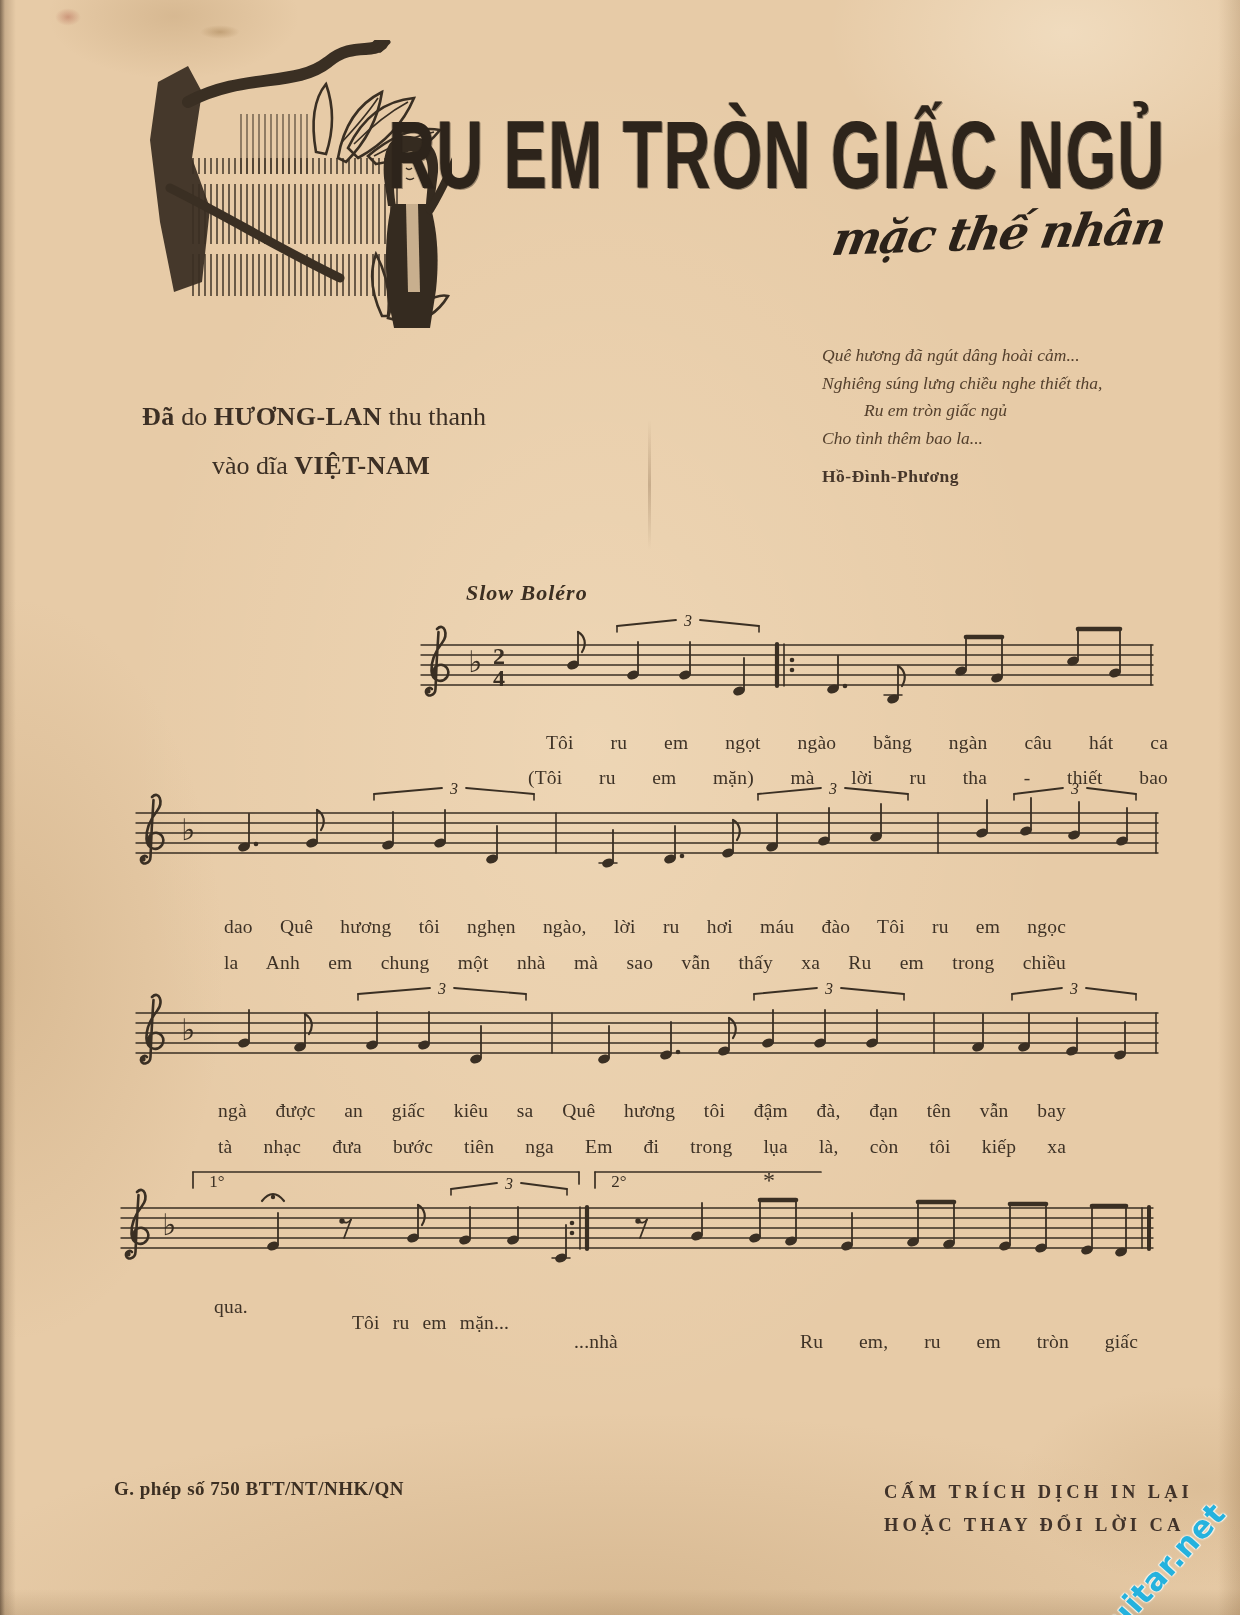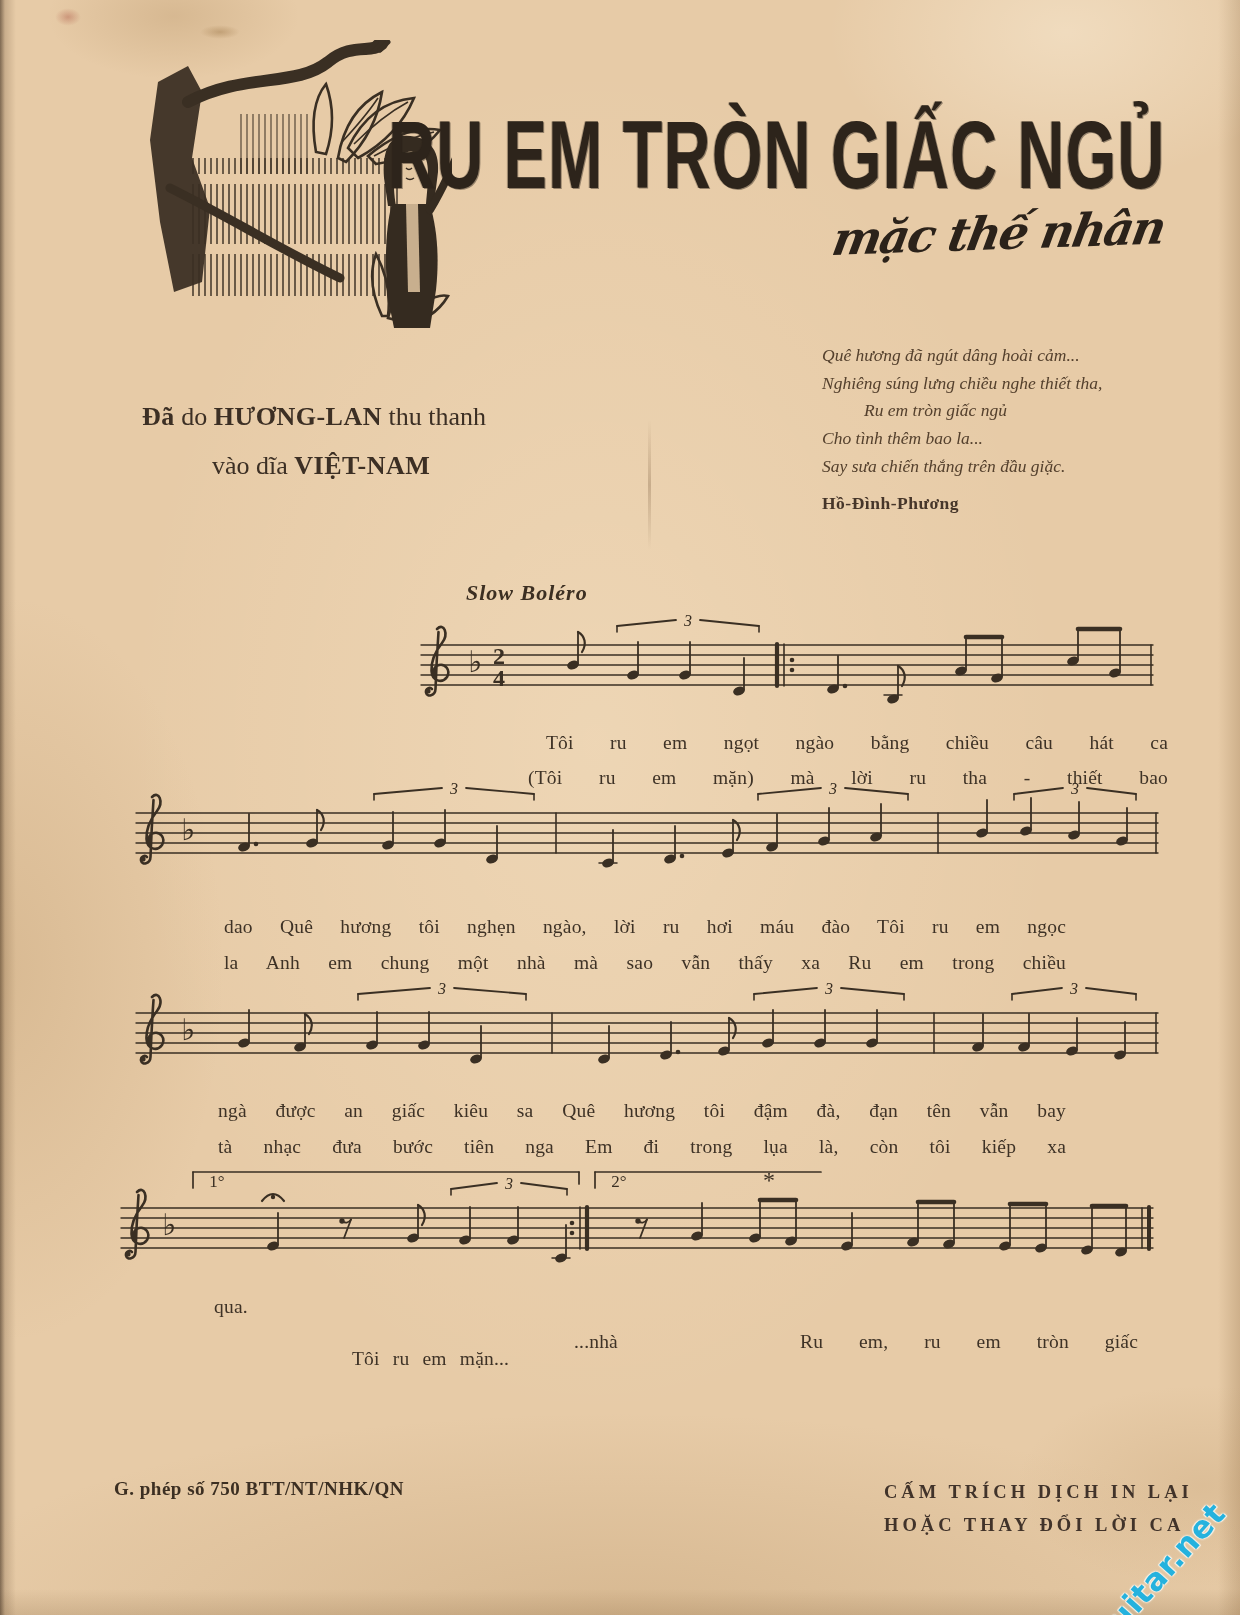--- a/index.html
+++ b/index.html
@@ -53,21 +53,21 @@
   
   .lyr{font-size:19.5px;color:#3e3226;white-space:nowrap;letter-spacing:.2px;}
   .just{white-space:normal;text-align:justify;text-align-last:justify;}
   .l1a{left:546px;top:732px;width:622px;}
   .l1b{left:528px;top:767px;width:640px;}
   .l2a{left:224px;top:916px;width:842px;}
   .l2b{left:224px;top:952px;width:842px;}
   .l3a{left:218px;top:1100px;width:848px;}
   .l3b{left:218px;top:1136px;width:848px;}
   .l4a1{left:214px;top:1296px;}
-  .l4a2{left:352px;top:1348px;word-spacing:8px;}
+  .l4a2{left:352px;top:1312px;word-spacing:8px;}
   .l4b1{left:574px;top:1331px;}
   .l4b2{left:800px;top:1331px;width:338px;}
   
   .lic{left:114px;top:1478px;font-weight:bold;font-size:19px;color:#3c2f22;white-space:nowrap;letter-spacing:.5px;}
   .lic .row2{padding-left:36px;padding-top:8px;}
   .notice{left:884px;top:1476px;font-weight:bold;font-size:18.5px;color:#41332a;
           white-space:nowrap;letter-spacing:4px;line-height:1.8;}
   .watermark{
     right:-16px;bottom:6px;
     font-family:"DejaVu Sans",sans-serif;
@@ -155,21 +155,20 @@
       <span>vào dĩa</span>
       <span class="b">VIỆT-NAM</span>
     </div>
   </div>
 
   <div class="abs poem">
     <div>Quê hương đã ngút dâng hoài cảm...</div>
     <div>Nghiêng súng lưng chiều nghe thiết tha,</div>
     <div class="indent">Ru em tròn giấc ngủ</div>
     <div>Cho tình thêm bao la...</div>
-    <div>Say sưa chiến thắng trên đầu giặc.</div>
     <div class="author">Hồ-Đình-Phương</div>
   </div>
 
   <div class="abs tempo">Slow Boléro</div>
 
   <div id="staves">
       <svg width="744" height="130" style="position: absolute; left: 415px; top: 580px; overflow: visible;">
         <g transform="translate(6,65)">
           <line x1="0" y1="0" x2="732" y2="0" stroke="#3a2f23" stroke-width="1.4" stroke-linecap="round"></line>
           <line x1="0" y1="10" x2="732" y2="10" stroke="#3a2f23" stroke-width="1.4" stroke-linecap="round"></line>
@@ -417,21 +416,21 @@
           <line x1="971" y1="40.5" x2="971" y2="-2" stroke="#3a2f23" stroke-width="1.8" stroke-linecap="round"></line>
           <ellipse cx="0" cy="0" rx="6" ry="4.3" transform="translate(1000,44) rotate(-18)" fill="#3a2f23"></ellipse>
           <line x1="1005" y1="42.5" x2="1005" y2="-2" stroke="#3a2f23" stroke-width="1.8" stroke-linecap="round"></line>
           <line x1="971" y1="-2" x2="1005" y2="-2" stroke="#3a2f23" stroke-width="4.6" stroke-linecap="round"></line>
           <line x1="1021" y1="0" x2="1021" y2="40" stroke="#3a2f23" stroke-width="1.6" stroke-linecap="round"></line>
           <line x1="1028" y1="-1" x2="1028" y2="41" stroke="#3a2f23" stroke-width="4" stroke-linecap="round"></line>
         </g>
       </svg>
     </div>
 
-  <div class="abs lyr just l1a">Tôi ru em ngọt ngào bằng chiều câu hát ca</div>
+  <div class="abs lyr just l1a">Tôi ru em ngọt ngào bằng ngàn câu hát ca</div>
   <div class="abs lyr just l1b">(Tôi ru em mặn) mà lời ru tha - thiết bao</div>
   <div class="abs lyr just l2a">dao Quê hương tôi nghẹn ngào, lời ru hơi máu đào Tôi ru em ngọc</div>
   <div class="abs lyr just l2b">la Anh em chung một nhà mà sao vẫn thấy xa Ru em trong chiều</div>
   <div class="abs lyr just l3a">ngà được an giấc kiêu sa Quê hương tôi đậm đà, đạn tên vẫn bay</div>
   <div class="abs lyr just l3b">tà nhạc đưa bước tiên nga Em đi trong lụa là, còn tôi kiếp xa</div>
   <div class="abs lyr l4a1">qua.</div>
   <div class="abs lyr l4a2">Tôi ru em mặn...</div>
   <div class="abs lyr l4b1">...nhà</div>
   <div class="abs lyr just l4b2">Ru em, ru em tròn giấc</div>
 

